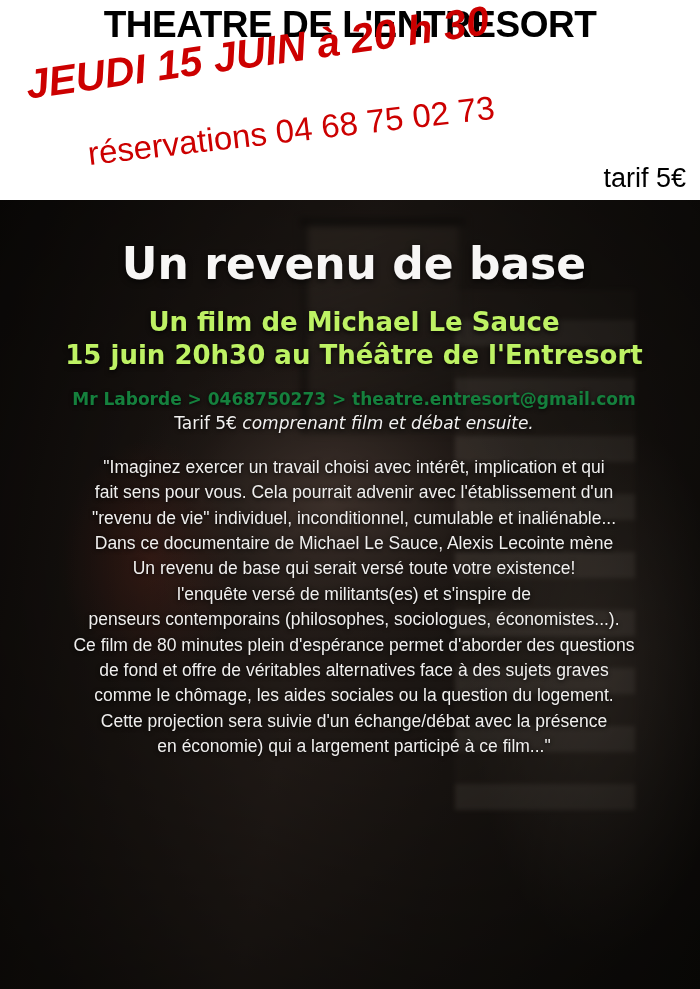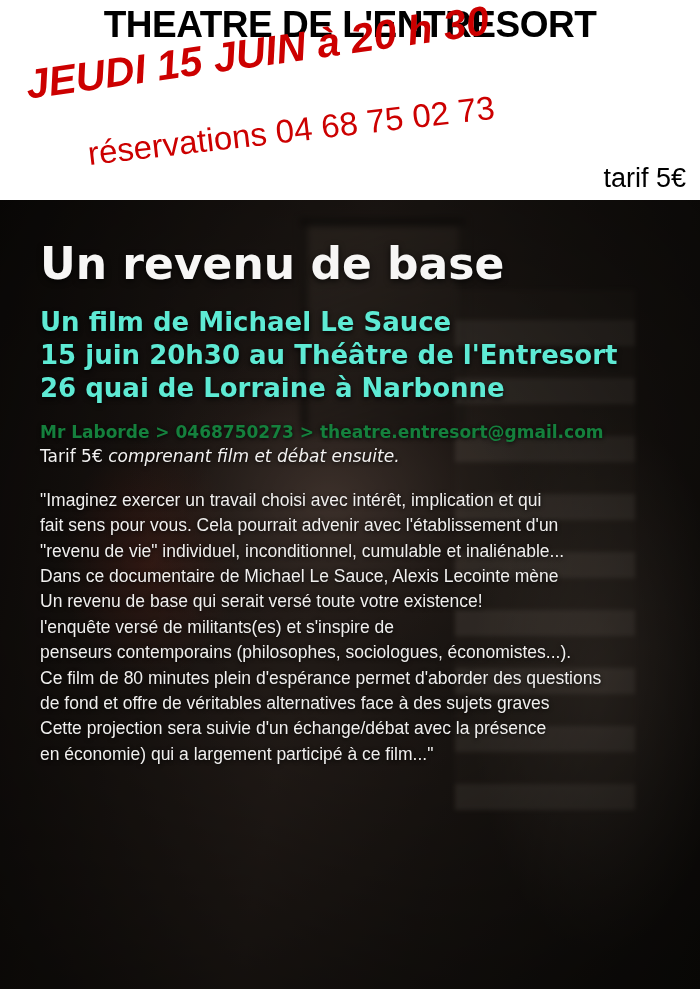--- a/index.html
+++ b/index.html
@@ -122,39 +122,40 @@
     inset: 0;
     background: rgba(10,8,7,0.34);
   }
 
   .content {
     position: absolute;
     inset: 0;
     padding: 38px 32px 0 40px;
     box-sizing: border-box;
     color: #ffffff;
+    text-align: center;
   }
 
   .film-title {
     font-family: "DejaVu Sans", sans-serif;
     font-weight: bold;
     font-size: 44px;
     line-height: 1.18;
     margin: 0 0 16px 0;
     text-shadow: 0 2px 6px rgba(0,0,0,0.75);
     color: #f7f6f5;
   }
   .credits {
     font-family: "DejaVu Sans", sans-serif;
     font-weight: bold;
     font-size: 26px;
     line-height: 1.27;
     margin: 0 0 16px 0;
     text-shadow: 0 2px 5px rgba(0,0,0,0.8);
-    color: #5eead4;
+    color: #bef264;
   }
   .contact-line {
     font-family: "DejaVu Sans", sans-serif;
     font-weight: bold;
     font-size: 17px;
     line-height: 1.35;
     margin: 0;
     text-shadow: 0 1px 4px rgba(0,0,0,0.85);
     color: #15803d;
   }
@@ -197,36 +198,36 @@
   <div class="photo-dim"></div>
 
   <div class="content">
     <h1 class="film-title">
       <span>Un revenu de base</span><br>
     </h1>
 
     <div class="credits">
       <div>Un film de Michael Le Sauce</div>
       <div>15 juin 20h30 au Théâtre de l'Entresort</div>
-      <div>26 quai de Lorraine à Narbonne</div>
     </div>
 
     <p class="contact-line">Mr Laborde &gt; 0468750273 &gt; theatre.entresort@gmail.com</p>
     <p class="tarif-note">
       <span>Tarif 5€</span>
       <span class="italic">comprenant film et débat ensuite.</span>
     </p>
 
     <div class="synopsis">
       <p>"Imaginez exercer un travail choisi avec intérêt, implication et qui</p>
       <p>fait sens pour vous. Cela pourrait advenir avec l'établissement d'un</p>
       <p>"revenu de vie"  individuel, inconditionnel, cumulable et inaliénable...</p>
       <p>Dans ce documentaire de Michael Le Sauce, Alexis Lecointe mène</p>
       <p>Un revenu de base qui serait versé toute votre existence!</p>
       <p>l'enquête versé de militants(es) et s'inspire de</p>
       <p>penseurs contemporains (philosophes, sociologues, économistes...).</p>
       <p>Ce film de 80 minutes plein d'espérance permet d'aborder des questions</p>
       <p>de fond et offre de véritables alternatives face à des sujets graves</p>
+      <p>comme le chômage, les aides sociales ou la question du logement.</p>
       <p>Cette projection sera suivie d'un échange/débat avec la présence</p>
       <p>en économie) qui a largement participé à ce film..."</p>
     </div>
   </div>
 </div>
 
 </body></html>

